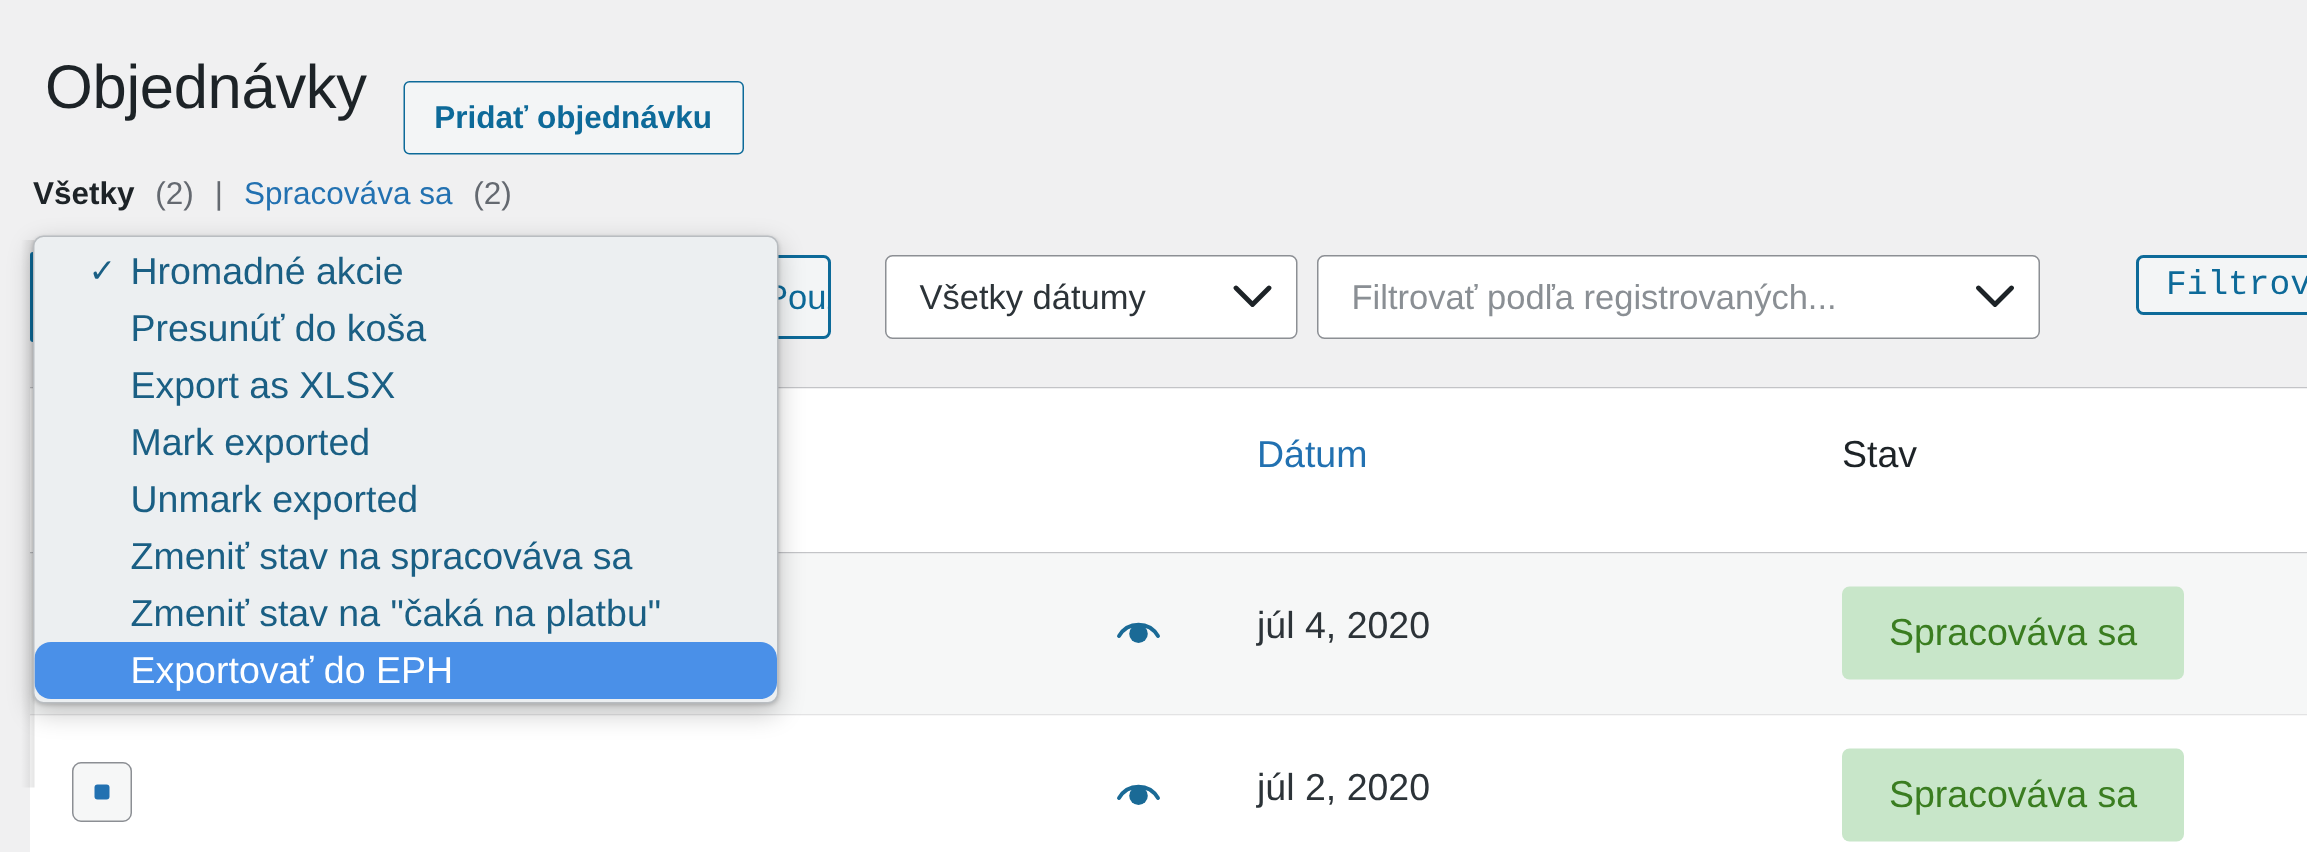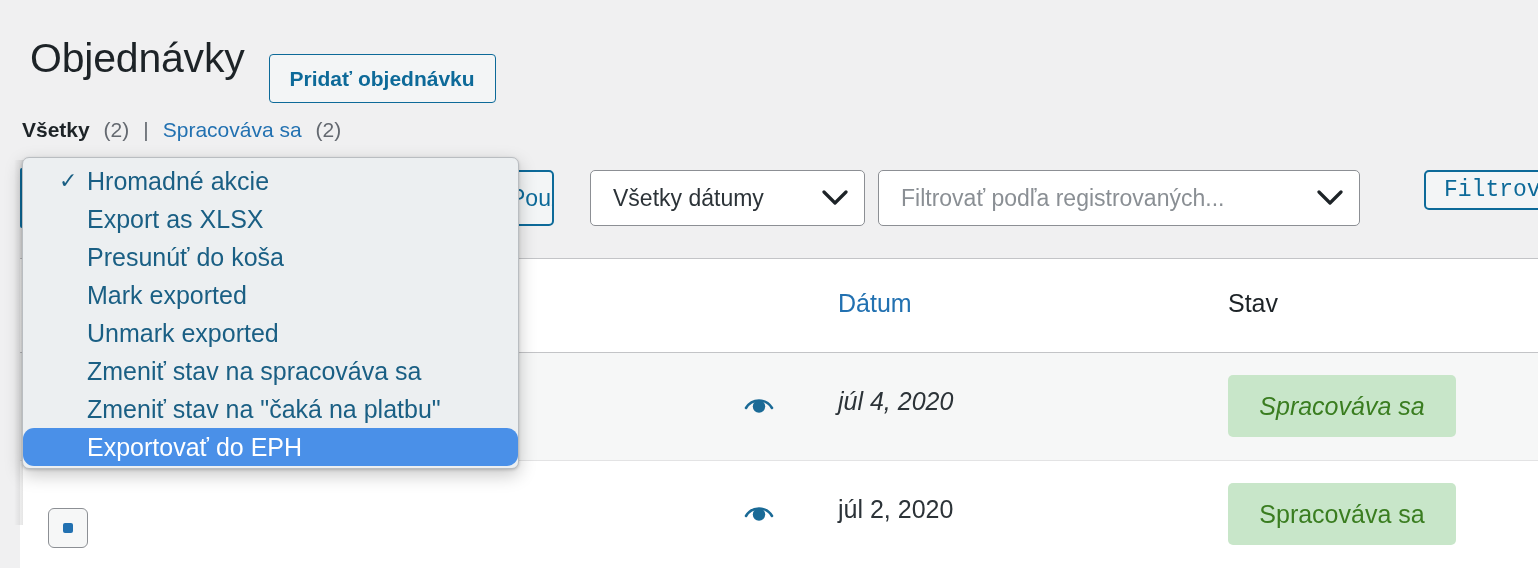--- a/index.html
+++ b/index.html
@@ -142,40 +142,40 @@
   
   .list-table {
     position: absolute;
     left: 20px; top: 258px;
     width: 1518px;
     background: #fff;
     border-top: 1px solid #c3c4c7;
   }
   .thead {
     position: relative;
-    height: 94px;
+    height: 110px;
     background: #fff;
     border-bottom: 1px solid #c3c4c7;
   }
   .th {
     position: absolute;
     top: 30px;
     font-size: 25px;
     font-weight: 400;
     white-space: nowrap;
   }
   .th-date { left: 818px; color: #2271b1; cursor: pointer; }
   .th-status { left: 1208px; color: #1d2327; }
 
   .trow {
     position: relative;
     height: 108px;
     border-bottom: 1px solid #e3e3e4;
   }
-  .trow.alt { background: #f6f7f7; font-style: italic; }
+  .trow.alt { background: #f6f7f7; }
   .trow.plain { background: #ffffff; }
 
   .cell-eye {
     position: absolute;
     left: 722px; top: 38px;
     width: 34px; height: 30px;
     display: flex; align-items: center; justify-content: center;
     cursor: pointer;
   }
   .cell-date {
@@ -351,24 +351,24 @@
 
   <div class="dd-left-shadow"></div>
   <div class="dd-focus-edge"></div>
 
   <div class="dropdown" id="bulk-dropdown">
       <div class="dd-item">
         <span class="dd-check">✓</span>
         <span>Hromadné akcie</span>
       </div>
       <div class="dd-item">
+        <span>Presunúť do koša</span>
+      </div>
+      <div class="dd-item">
         <span>Export as XLSX</span>
-      </div>
-      <div class="dd-item">
-        <span>Presunúť do koša</span>
       </div>
       <div class="dd-item">
         <span>Mark exported</span>
       </div>
       <div class="dd-item">
         <span>Unmark exported</span>
       </div>
       <div class="dd-item">
         <span>Zmeniť stav na spracováva sa</span>
       </div>

